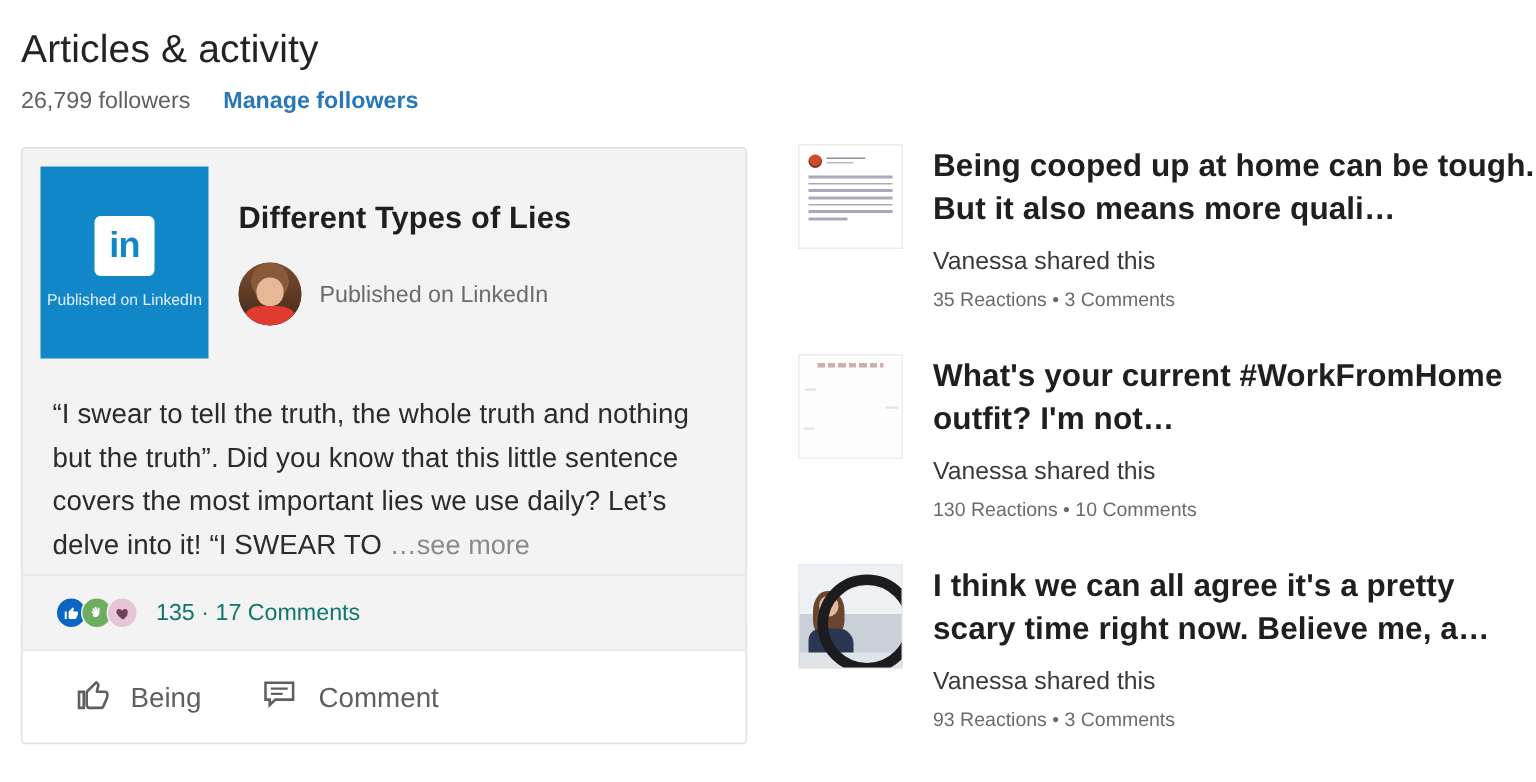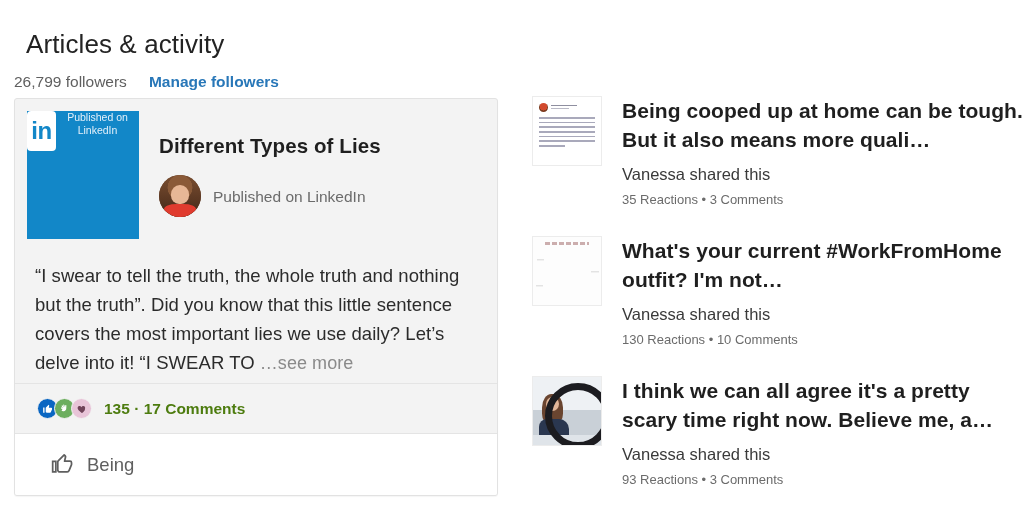--- a/index.html
+++ b/index.html
@@ -22,21 +22,21 @@
     left: 14px;
     top: 16px;
     width: 520px;
   }
   .page-title {
     font-size: 26px;
     line-height: 32px;
     font-weight: 400;
     color: #232323;
     letter-spacing: 0.1px;
-    margin: 12px;
+    margin: 0;
   }
   .header-sub {
     display: flex;
     align-items: baseline;
     margin-top: 10px;
   }
   .followers-count {
     font-size: 15.5px;
     line-height: 20px;
     color: #5f5f5f;
@@ -69,21 +69,22 @@
   .article-top {
     display: flex;
     padding: 12px 12px 0 12px;
   }
   .thumb-linkedin {
     width: 112px;
     height: 128px;
     background: #1287c8;
     flex: 0 0 auto;
     display: flex;
-    flex-direction: row;
+    flex-direction: column;
+    align-items: center;
     justify-content: center;
     position: relative;
   }
   .li-logo {
     width: 40px;
     height: 40px;
     background: #ffffff;
     border-radius: 4px;
     display: flex;
     align-items: center;
@@ -214,22 +215,21 @@
     line-height: 1;
     box-sizing: border-box;
   }
   .reaction.like { background: #0a66c2; color: #ffffff; }
   .reaction.celebrate { background: #6cae5e; color: #ffffff; }
   .reaction.support { background: #e8c4d8; color: #7a4b63; border-color: #f3f3f3; }
   .counts-text {
     margin-left: 16px;
     font-size: 15.5px;
     line-height: 20px;
-    color: #4d7c0f;
-    font-weight: bold;
+    color: #0f766e;
   }
 
   .card-actions {
     position: absolute;
     left: 0;
     right: 0;
     bottom: 0;
     height: 62px;
     background: #ffffff;
     border-top: 1px solid #e4e4e4;
@@ -459,20 +459,29 @@
   <div class="card-actions">
     <button class="action-btn">
       <span>
         <svg width="26" height="26" viewBox="0 0 24 24" aria-hidden="true">
           <path fill="none" stroke="#5f5f5f" stroke-width="1.6" stroke-linejoin="round" d="M9.2 20.2h7.6c.8 0 1.5-.5 1.7-1.2l2.2-5.2c.1-.2.1-.4.1-.6v-1.5c0-.8-.6-1.4-1.4-1.4h-5l.8-3.6.1-.4c0-.3-.1-.6-.3-.8l-1-1-5.5 5.5c-.3.3-.4.6-.4 1v7.2c0 1 .8 2 1.1 2z"></path>
           <path fill="none" stroke="#5f5f5f" stroke-width="1.6" d="M3.4 10.4h2.9v9.8H3.4z"></path>
         </svg>
       </span>
       <span class="action-label">Being</span>
     </button>
+    <button class="action-btn">
+      <span>
+        <svg width="26" height="24" viewBox="0 0 26 24" aria-hidden="true">
+          <path fill="none" stroke="#5f5f5f" stroke-width="1.7" d="M3 4.2h18.4v11.2H9.6l-3.8 3.6v-3.6H3z"></path>
+          <path stroke="#5f5f5f" stroke-width="1.5" d="M6.6 8.1h11.2M6.6 11.5h7.8"></path>
+        </svg>
+      </span>
+      <span class="action-label">Comment</span>
+    </button>
   </div>
 </div>
 
 <div class="activity-list">
 
   <div class="activity-item">
     <div class="activity-thumb thumb-post">
       <div class="tp-head">
         <span class="tp-ava"></span>
         <span class="tp-head-lines">

